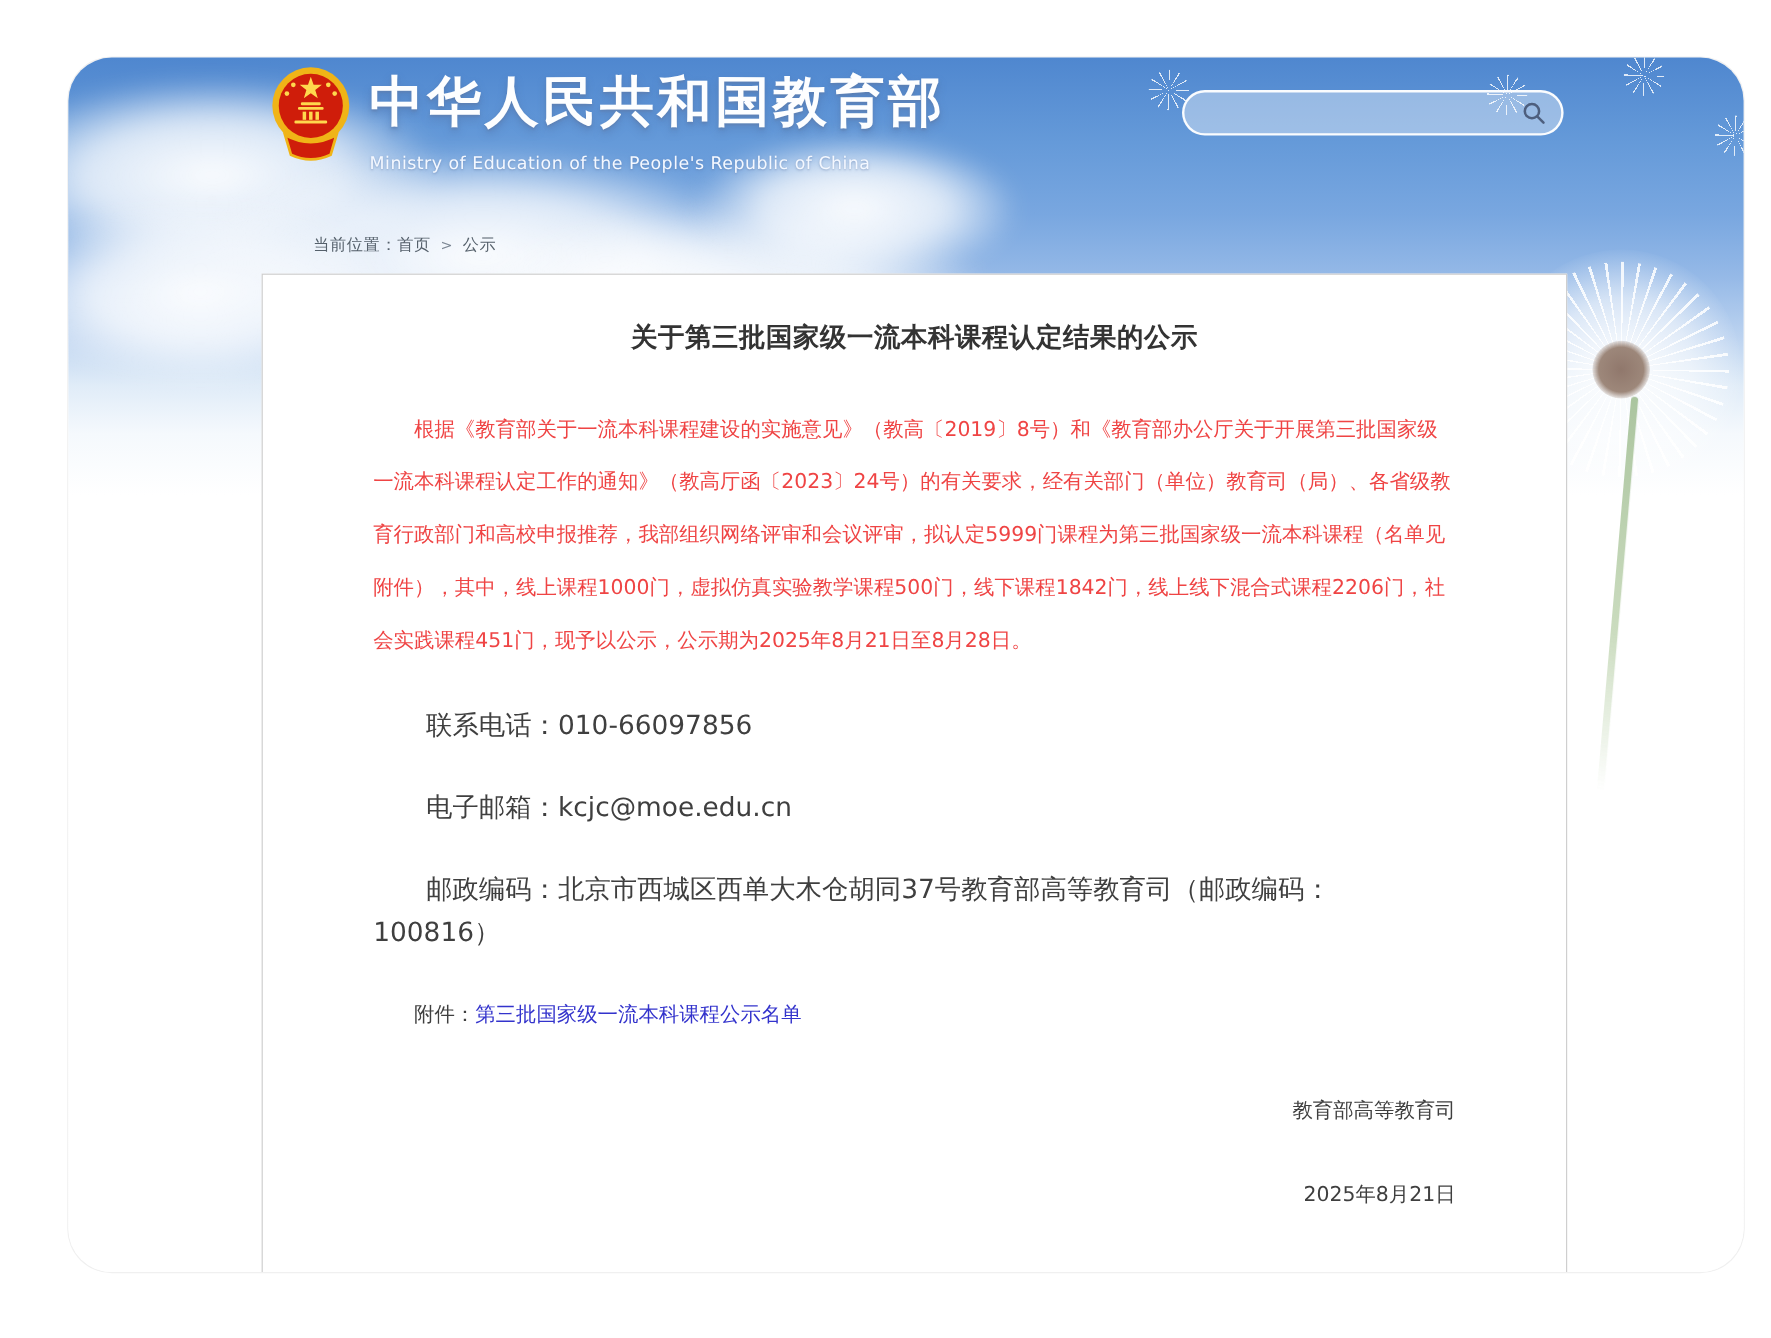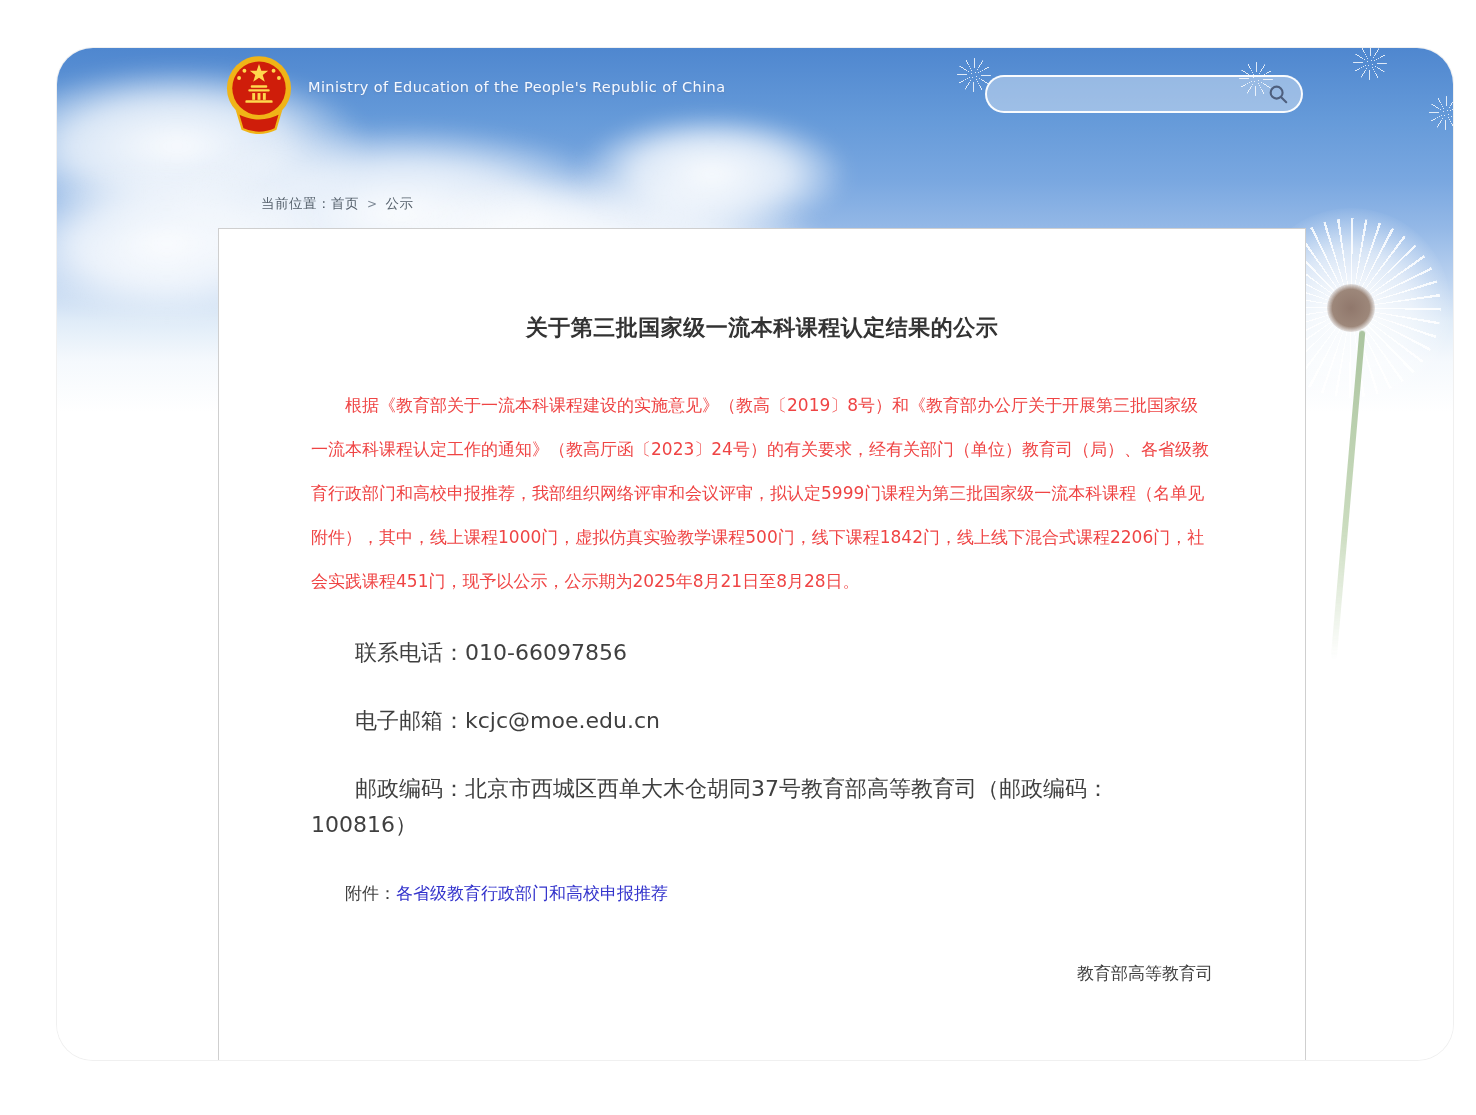--- a/index.html
+++ b/index.html
@@ -74,21 +74,21 @@
     cursor:pointer; display:flex; align-items:center; justify-content:center; padding:0; }
 
   
   .breadcrumb{ position:absolute; left:161px; top:147px; font-size:13.5px; color:#55606b;
     letter-spacing:.5px;margin-left:43px; }
   .breadcrumb a{ color:#55606b; text-decoration:none; }
   .crumb-sep{ margin:0 8px; color:#7c8794; font-size:12px; }
 
   
   .content-box{ position:absolute; left:161px; top:180px; width:1088px; height:840px;
-    background:#ffffff; border:1px solid #cfcfcf; padding:84px 92px 0 92px; }
+    background:#ffffff; border:1px solid #cfcfcf; padding:37px 92px 0 92px; }
 
   .doc-title{ text-align:center; font-size:22px; font-weight:bold; color:#333333;
     margin-bottom:40px; letter-spacing:.5px; }
 
   .para{ font-size:17px; color:#ef4444; line-height:44px; text-indent:2em;
     margin-bottom:28px; }
   .info-line{ font-size:22px; color:#3f3f3f; line-height:36px; text-indent:2em;
     margin-top:32px; }
   .attach-line{ font-size:17px; color:#3f3f3f; line-height:36px; text-indent:2em;
     margin-top:32px; }
@@ -132,20 +132,21 @@
       <circle cx="55.5" cy="24.5" r="2" fill="#ffd84d"></circle>
       <rect x="26.5" y="32" width="17" height="2.6" rx="1" fill="#ffd84d"></rect>
       <rect x="24" y="36" width="22" height="2.4" rx="1" fill="#ffd84d"></rect>
       <rect x="28" y="40" width="3" height="7" fill="#ffd84d"></rect>
       <rect x="33.5" y="40" width="3" height="7" fill="#ffd84d"></rect>
       <rect x="39" y="40" width="3" height="7" fill="#ffd84d"></rect>
       <rect x="21" y="47.5" width="28" height="2.6" rx="1" fill="#ffd84d"></rect>
       <path d="M13,60 Q35,72 57,60 L52,77 Q35,85 18,77 Z" fill="#cf1d0a" stroke="#f0b417" stroke-width="2.4"></path>
     </svg>
     <div class="site-title-block">
+      <div class="site-title">中华人民共和国教育部</div>
       <div class="site-subtitle">Ministry of Education of the People's Republic of China</div>
     </div>
   </div>
 
   <div class="search-pill">
     <input class="search-input" type="text" placeholder="" style="">
     <button class="search-btn">
       <svg width="22" height="22" viewBox="0 0 24 24">
         <circle cx="10.5" cy="10.5" r="6.5" fill="none" stroke="#4e5f7e" stroke-width="2.3"></circle>
         <line x1="15.5" y1="15.5" x2="21" y2="21" stroke="#4e5f7e" stroke-width="2.3" stroke-linecap="round"></line>
@@ -170,21 +171,22 @@
 
     <p class="info-line">
       <span>电子邮箱：</span><span>kcjc@moe.edu.cn</span>
     </p>
 
     <p class="info-line">
       <span>邮政编码：</span><span>北京市西城区西单大木仓胡同37号教育部高等教育司（邮政编码：100816）</span>
     </p>
 
     <p class="attach-line">
-      <span>附件：</span><a href="#" class="attach-link">各省级教育行政部门和高校申报推荐</a>
+      <span>附件：</span><a href="#" class="attach-link">第三批国家级一流本科课程公示名单</a>
     </p>
 
     <p class="sig-dept">教育部高等教育司</p>
 
+    <p class="sig-date">2025年8月21日</p>
 
   </div>
 
 </div>
 
 </body></html>

